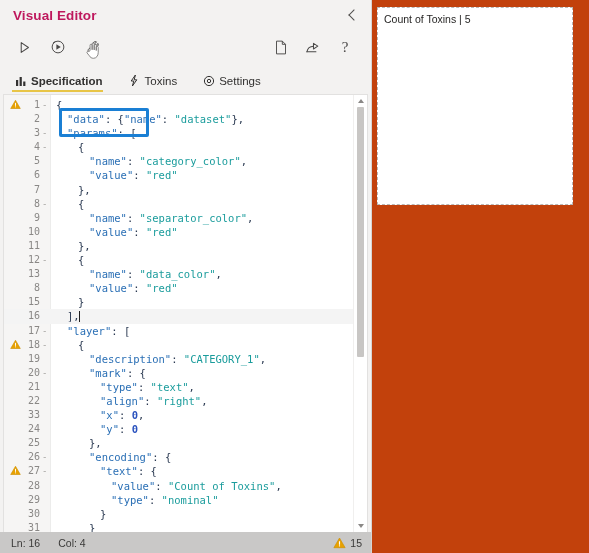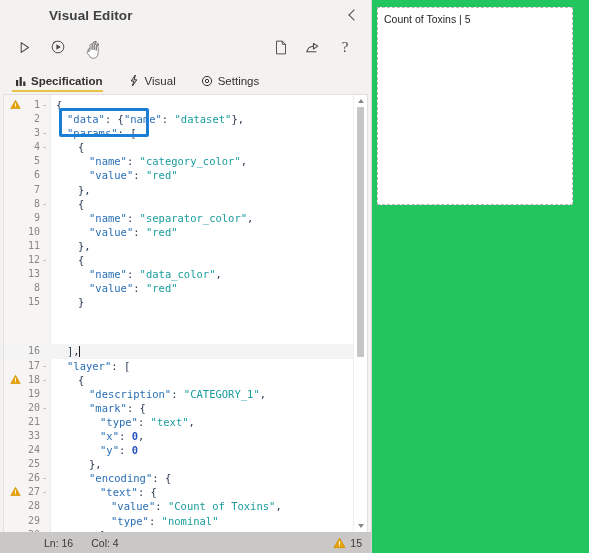--- a/index.html
+++ b/index.html
@@ -41,23 +41,22 @@
     height: 30px;
     flex: 0 0 30px;
     display: flex;
     align-items: center;
     padding: 0 8px 0 13px;
     box-sizing: border-box;
   }
   .pane-title {
     font-size: 13.5px;
     font-weight: bold;
-    color: #404040;
+    color: #be185d;
     letter-spacing: .1px;
-    margin-left: 36px;
   }
   .header-spacer { flex: 1 1 auto; }
   .collapse-btn {
     width: 22px;
     height: 22px;
     display: flex;
     align-items: center;
     justify-content: center;
     color: #605e5c;
   }
@@ -172,21 +171,21 @@
     position: absolute;
     left: 0; top: 3px; right: 0;
   }
   .cline {
     position: relative;
     height: 14.1px;
     white-space: pre;
     display: flex;
     align-items: center;
   }
-  .cline.active { background: #f4f4f4; margin-top: 35px; }
+  .cline.active { background: #f4f4f4; }
   .warn-ico {
     position: absolute;
     left: 6px;
     top: 1px;
     width: 11px;
     height: 11px;
   }
   .lnum {
     position: absolute;
     left: 0;
@@ -278,34 +277,34 @@
     height: 21px;
     flex: 0 0 21px;
     background: #c9c8c7;
     display: flex;
     align-items: center;
     padding: 0 9px 0 11px;
     box-sizing: border-box;
     font-size: 10.5px;
     color: #3a3938;
   }
-  .status-ln { margin-right: 18px; margin-left: 33px; }
+  .status-ln { margin-right: 18px; }
   .status-right {
     margin-left: auto;
     display: flex;
     align-items: center;
     gap: 4px;
   }
   .status-count { font-size: 10.5px; color: #3a3938; }
 
   
   #preview-pane {
     flex: 1 1 auto;
     height: 553px;
-    background: #22c55e;
+    background: #c2410c;
     position: relative;
     box-sizing: border-box;
     padding: 6px 9px;
   }
   .vis-box {
     position: absolute;
     left: 5px;
     top: 7px;
     width: 196px;
     height: 198px;
@@ -395,21 +394,21 @@
         </span>
         <span class="tab-label">Specification</span>
       </span>
 
       <span class="tab">
         <span class="tab-icn">
           <svg width="12" height="13" viewBox="0 0 12 13" aria-hidden="true">
             <path d="M7.4 1.0 L3.2 7.0 h2.6 L4.4 12.0 L8.8 5.8 H6.2 z" fill="none" stroke="#323130" stroke-width="1.0" stroke-linejoin="round"></path>
           </svg>
         </span>
-        <span class="tab-label">Visual</span>
+        <span class="tab-label">Toxins</span>
       </span>
 
       <span class="tab">
         <span class="tab-icn">
           <svg width="12" height="12" viewBox="0 0 12 12" aria-hidden="true">
             <circle cx="6" cy="6" r="4.6" fill="none" stroke="#323130" stroke-width="1.0"></circle>
             <circle cx="6" cy="6" r="1.7" fill="none" stroke="#323130" stroke-width="1.0"></circle>
           </svg>
         </span>
         <span class="tab-label">Settings</span>
@@ -443,20 +442,21 @@
             <div class="cline active"><span class="lnum">16</span><span class="ctext" style="left:63px"><span class="tk-punc">]</span><span class="tk-punc">,</span><span class="caret"></span></span></div>
             <div class="cline"><span class="lnum">17</span><span class="fold">-</span><span class="ctext" style="left:63px"><span class="tk-key">"layer"</span><span class="tk-punc">:</span> <span class="tk-punc">[</span></span></div>
             <div class="cline"><svg class="warn-ico" viewBox="0 0 14 13" aria-hidden="true">
                 <path d="M7 1.1 L13.1 11.6 H0.9 Z" fill="#e8a100" stroke="#cc8f00" stroke-width="0.8" stroke-linejoin="round"></path>
                 <rect x="6.4" y="4.4" width="1.2" height="3.8" fill="#ffffff"></rect>
                 <rect x="6.4" y="8.9" width="1.2" height="1.2" fill="#ffffff"></rect>
               </svg><span class="lnum">18</span><span class="fold">-</span><span class="ctext" style="left:74px"><span class="tk-punc">{</span></span></div>
             <div class="cline"><span class="lnum">19</span><span class="ctext" style="left:85px"><span class="tk-key">"description"</span><span class="tk-punc">:</span> <span class="tk-str">"CATEGORY_1"</span><span class="tk-punc">,</span></span></div>
             <div class="cline"><span class="lnum">20</span><span class="fold">-</span><span class="ctext" style="left:85px"><span class="tk-key">"mark"</span><span class="tk-punc">:</span> <span class="tk-punc">{</span></span></div>
             <div class="cline"><span class="lnum">21</span><span class="ctext" style="left:96px"><span class="tk-key">"type"</span><span class="tk-punc">:</span> <span class="tk-str">"text"</span><span class="tk-punc">,</span></span></div>
+            <div class="cline"><span class="lnum">22</span><span class="ctext" style="left:96px"><span class="tk-key">"align"</span><span class="tk-punc">:</span> <span class="tk-str">"right"</span><span class="tk-punc">,</span></span></div>
             <div class="cline"><span class="lnum">33</span><span class="ctext" style="left:96px"><span class="tk-key">"x"</span><span class="tk-punc">:</span> <span class="tk-num">0</span><span class="tk-punc">,</span></span></div>
             <div class="cline"><span class="lnum">24</span><span class="ctext" style="left:96px"><span class="tk-key">"y"</span><span class="tk-punc">:</span> <span class="tk-num">0</span></span></div>
             <div class="cline"><span class="lnum">25</span><span class="ctext" style="left:85px"><span class="tk-punc">}</span><span class="tk-punc">,</span></span></div>
             <div class="cline"><span class="lnum">26</span><span class="fold">-</span><span class="ctext" style="left:85px"><span class="tk-key">"encoding"</span><span class="tk-punc">:</span> <span class="tk-punc">{</span></span></div>
             <div class="cline"><svg class="warn-ico" viewBox="0 0 14 13" aria-hidden="true">
                 <path d="M7 1.1 L13.1 11.6 H0.9 Z" fill="#e8a100" stroke="#cc8f00" stroke-width="0.8" stroke-linejoin="round"></path>
                 <rect x="6.4" y="4.4" width="1.2" height="3.8" fill="#ffffff"></rect>
                 <rect x="6.4" y="8.9" width="1.2" height="1.2" fill="#ffffff"></rect>
               </svg><span class="lnum">27</span><span class="fold">-</span><span class="ctext" style="left:96px"><span class="tk-key">"text"</span><span class="tk-punc">:</span> <span class="tk-punc">{</span></span></div>
             <div class="cline"><span class="lnum">28</span><span class="ctext" style="left:107px"><span class="tk-key">"value"</span><span class="tk-punc">:</span> <span class="tk-str">"Count of Toxins"</span><span class="tk-punc">,</span></span></div>

